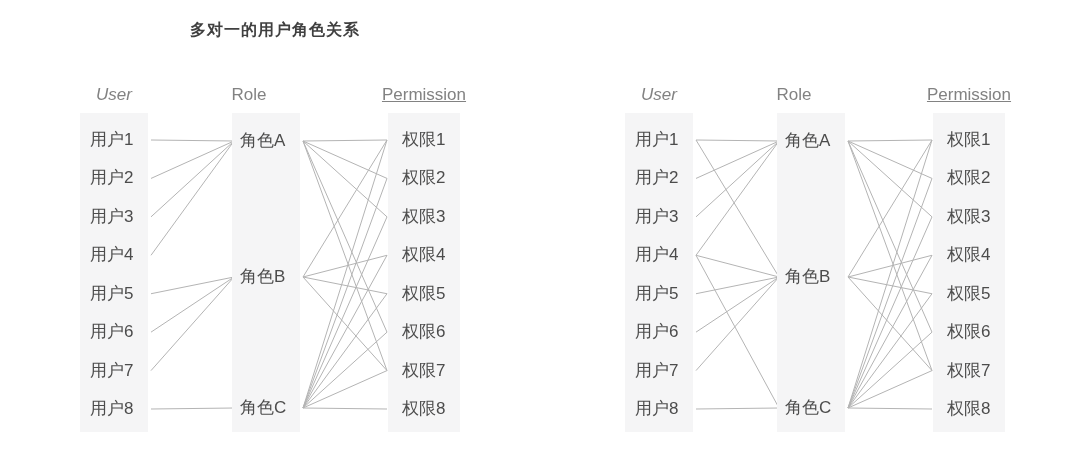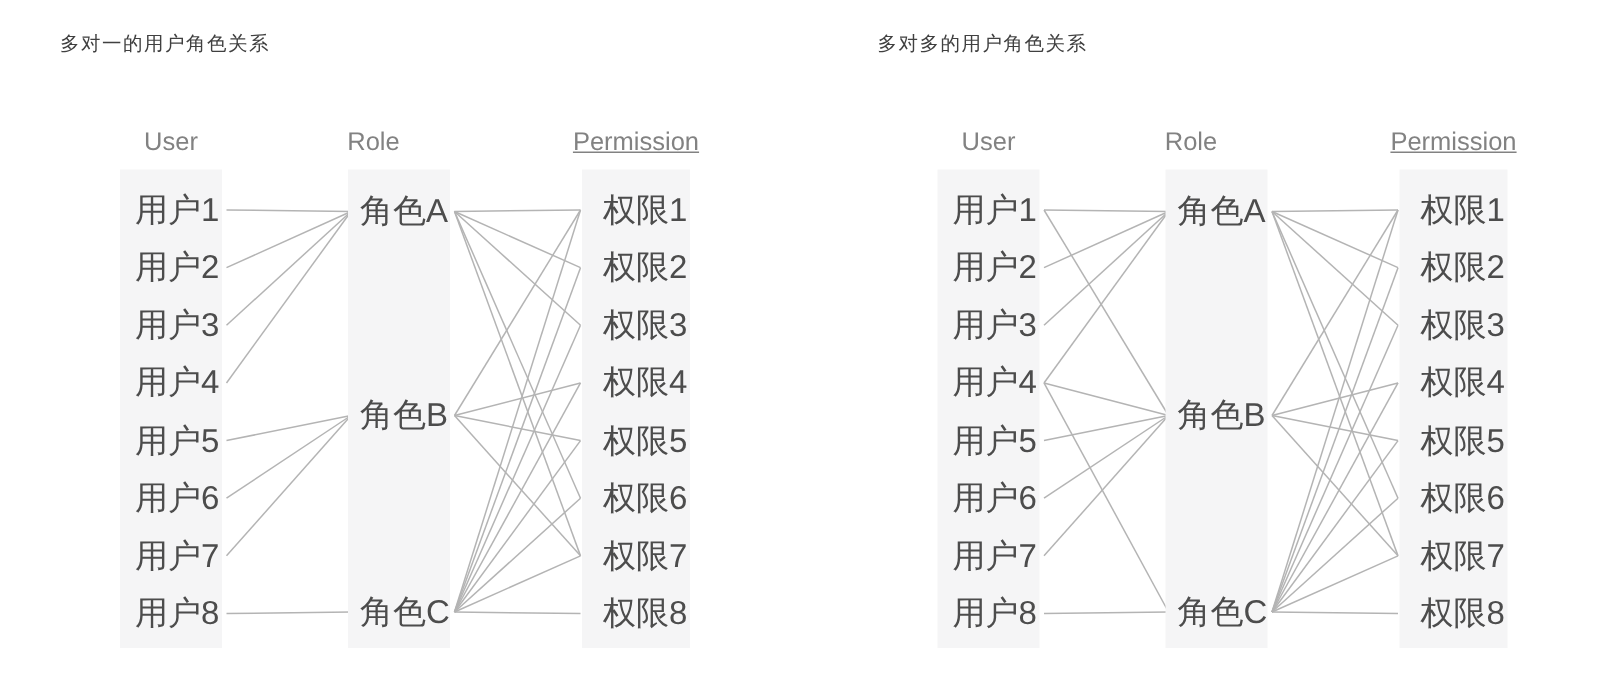--- a/index.html
+++ b/index.html
@@ -18,48 +18,49 @@
     width: 470px;
     height: 454px;
   }
   .diagram.left  { left: 40px; }
   .diagram.right { left: 585px; }
   .diagram-title {
     position: absolute;
     top: 20px;
     left: 0;
     width: 100%;
-    font-size: 13px;
-    font-weight: normal;
+    text-align: center;
+    font-size: 16px;
+    font-weight: bold;
     color: #404040;
     letter-spacing: 1px;
   }
   .col-header {
     position: absolute;
     top: 85px;
     font-size: 17px;
     color: #828282;
     text-align: center;
   }
-  .col-header.user       { left: 24px;  width: 100px; }
+  .col-header.user       { left: 24px;  width: 100px; font-style: italic; }
   .col-header.role       { left: 159px; width: 100px; }
   .col-header.permission { left: 334px; width: 100px; text-decoration: underline; }
   .strip {
     position: absolute;
     top: 113px;
     height: 319px;
     background: #f5f5f6;
     z-index: 1;
   }
   .strip.user       { left: 40px;  width: 68px; }
   .strip.role       { left: 192px; width: 68px; }
   .strip.permission { left: 348px; width: 72px; }
   .node-label {
     position: absolute;
-    font-size: 22px;
+    font-size: 17px;
     color: #4c4c4c;
     white-space: nowrap;
     line-height: 20px;
     z-index: 2;
   }
   svg.edges {
     position: absolute;
     left: 0;
     top: 0;
     z-index: 0;
@@ -120,21 +121,20 @@
       <div class="node-label" style="left: 362px; top: 168.43px;">权限2</div>
       <div class="node-label" style="left: 362px; top: 206.86px;">权限3</div>
       <div class="node-label" style="left: 362px; top: 245.29px;">权限4</div>
       <div class="node-label" style="left: 362px; top: 283.72px;">权限5</div>
       <div class="node-label" style="left: 362px; top: 322.15px;">权限6</div>
       <div class="node-label" style="left: 362px; top: 360.58px;">权限7</div>
       <div class="node-label" style="left: 362px; top: 399.01px;">权限8</div>
     </div>
 
   <div class="diagram right">
-    <div class="diagram-title">多对多的用户角色关系</div>
     <div class="col-header user">User</div>
     <div class="col-header role">Role</div>
     <div class="col-header permission">Permission</div>
     <div class="strip user"></div>
     <div class="strip role"></div>
     <div class="strip permission"></div>
     <svg class="edges" width="470" height="454">
         <line x1="111" y1="140" x2="194" y2="141" stroke="#b4b4b4" stroke-width="1"></line>
         <line x1="111" y1="140" x2="194" y2="277" stroke="#b4b4b4" stroke-width="1"></line>
         <line x1="111" y1="178.43" x2="194" y2="141" stroke="#b4b4b4" stroke-width="1"></line>

